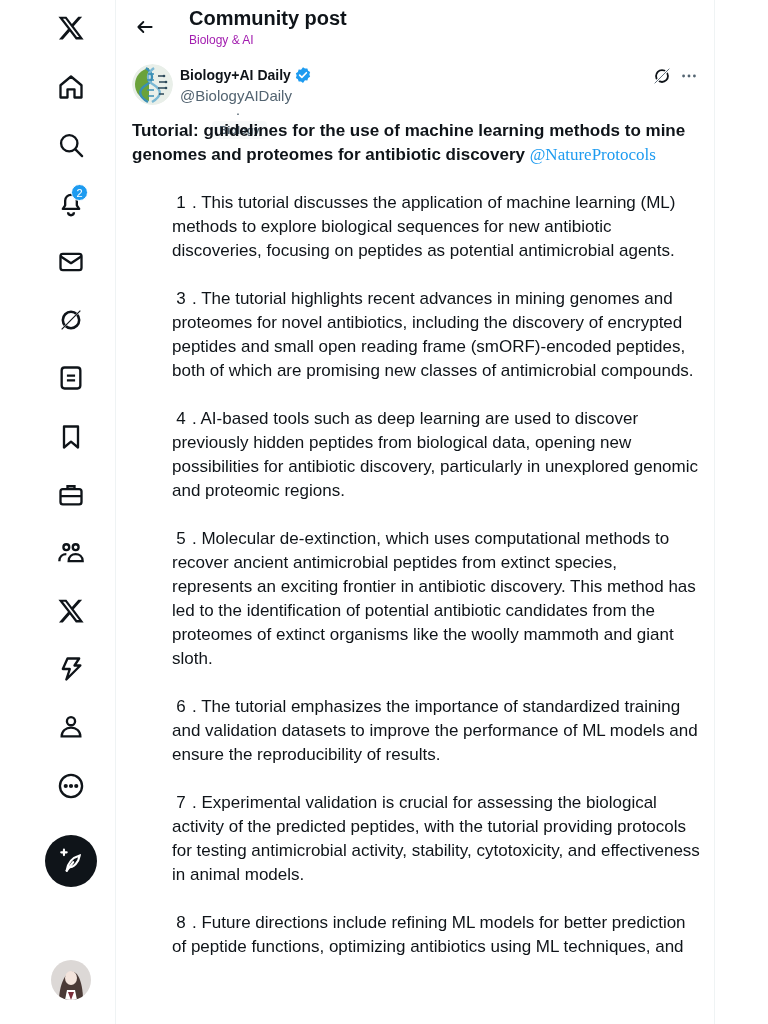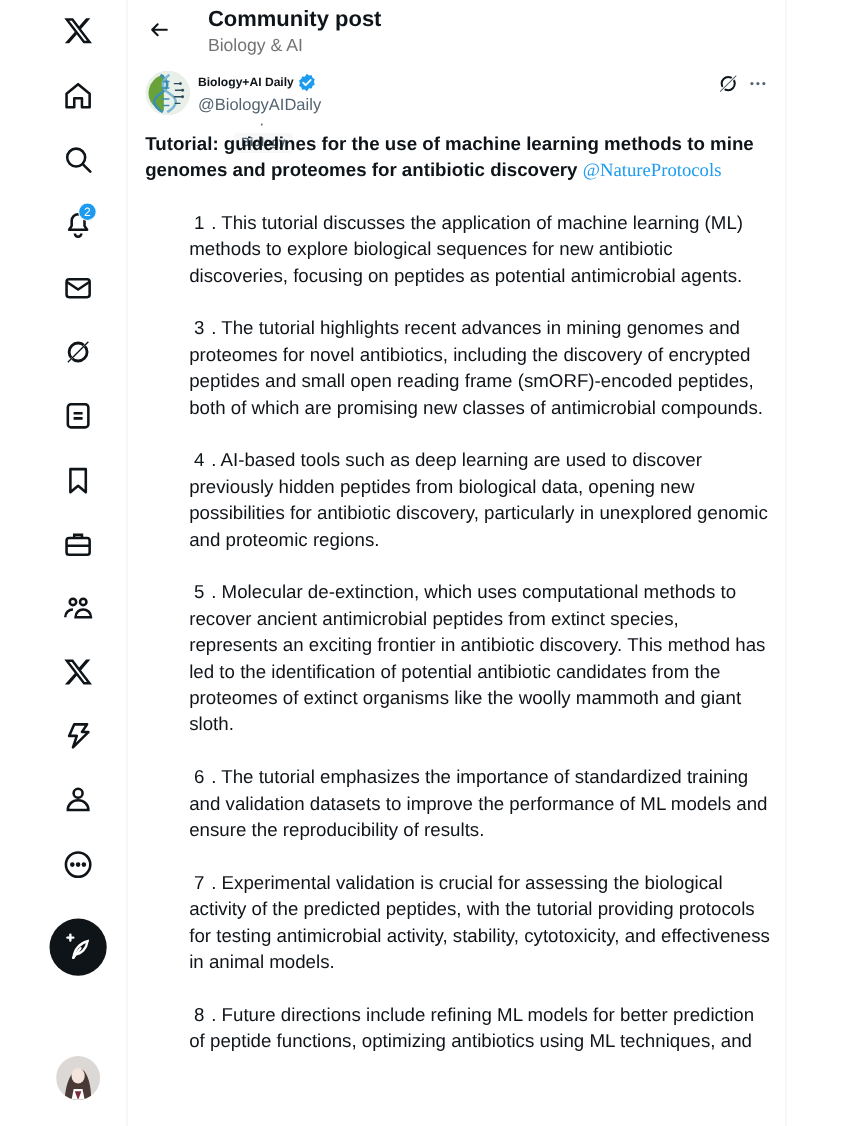--- a/index.html
+++ b/index.html
@@ -10,24 +10,24 @@
   .nav-item { position: absolute; left: 46px; width: 50px; height: 50px; display: flex; align-items: center; justify-content: center; cursor: pointer; }
   .nav-item svg { width: 28px; height: 28px; }
   .badge { position: absolute; top: 6px; left: 25px; min-width: 17px; height: 17px; border-radius: 9px; background: #1d9bf0; color: #fff; font-size: 11px; line-height: 17px; text-align: center; padding: 0 4px; border: 1px solid #fff; }
   .post-btn { position: absolute; left: 45px; top: 835px; width: 52px; height: 52px; border-radius: 50%; background: #0f1419; display: flex; align-items: center; justify-content: center; cursor: pointer; }
   .post-btn svg { width: 26px; height: 26px; }
   .profile-avatar { position: absolute; left: 51px; top: 960px; width: 40px; height: 40px; border-radius: 50%; overflow: hidden; cursor: pointer; }
 
   .main { position: absolute; left: 115px; top: 0; width: 600px; height: 1024px; border-left: 1px solid #eff3f4; border-right: 1px solid #eff3f4; }
   .back-btn { position: absolute; left: 12px; top: 10px; width: 34px; height: 34px; display: flex; align-items: center; justify-content: center; border-radius: 50%; cursor: pointer; }
   .header-title { position: absolute; left: 73px; top: 7px; font-size: 20px; font-weight: 700; color: #0f1419; }
-  .header-sub { position: absolute; left: 73px; top: 33px; font-size: 16px; color: #737373; }
+  .header-sub { position: absolute; left: 73px; top: 33px; font-size: 12px; color: #a21caf; }
 
   .author-avatar { position: absolute; left: 16px; top: 64px; width: 41px; height: 41px; border-radius: 50%; overflow: hidden; }
-  .author-name { position: absolute; left: 64px; top: 66px; font-size: 11px; font-weight: 700; display: flex; align-items: center; gap: 3px; cursor: pointer; }
+  .author-name { position: absolute; left: 64px; top: 66px; font-size: 14px; font-weight: 700; display: flex; align-items: center; gap: 3px; cursor: pointer; }
   .verified { width: 18px; height: 18px; }
   .author-handle { position: absolute; left: 64px; top: 87px; font-size: 15px; color: #536471; display: flex; align-items: center; flex-direction: column; }
   .member-badge { margin-left: 7px; background: #f7f9f9; color: #536471; font-size: 11px; font-weight: 700; padding: 3px 7px; border-radius: 4px; }
   .grok-btn { position: absolute; left: 535px; top: 65px; width: 22px; height: 22px; cursor: pointer; }
   .more-btn { position: absolute; left: 562px; top: 65px; width: 22px; height: 22px; cursor: pointer; display: flex; align-items: center; justify-content: center; }
 
   .post-body { position: absolute; left: 16px; top: 119px; width: 570px; font-size: 17px; line-height: 24px; color: #0f1419; }
   .post-title { font-weight: 700; }
   .mention { color: #1d9bf0; font-weight: 400; cursor: pointer; font-family: Liberation Serif, serif; }
   .para { margin-top: 24px; margin-left: 40px; }

